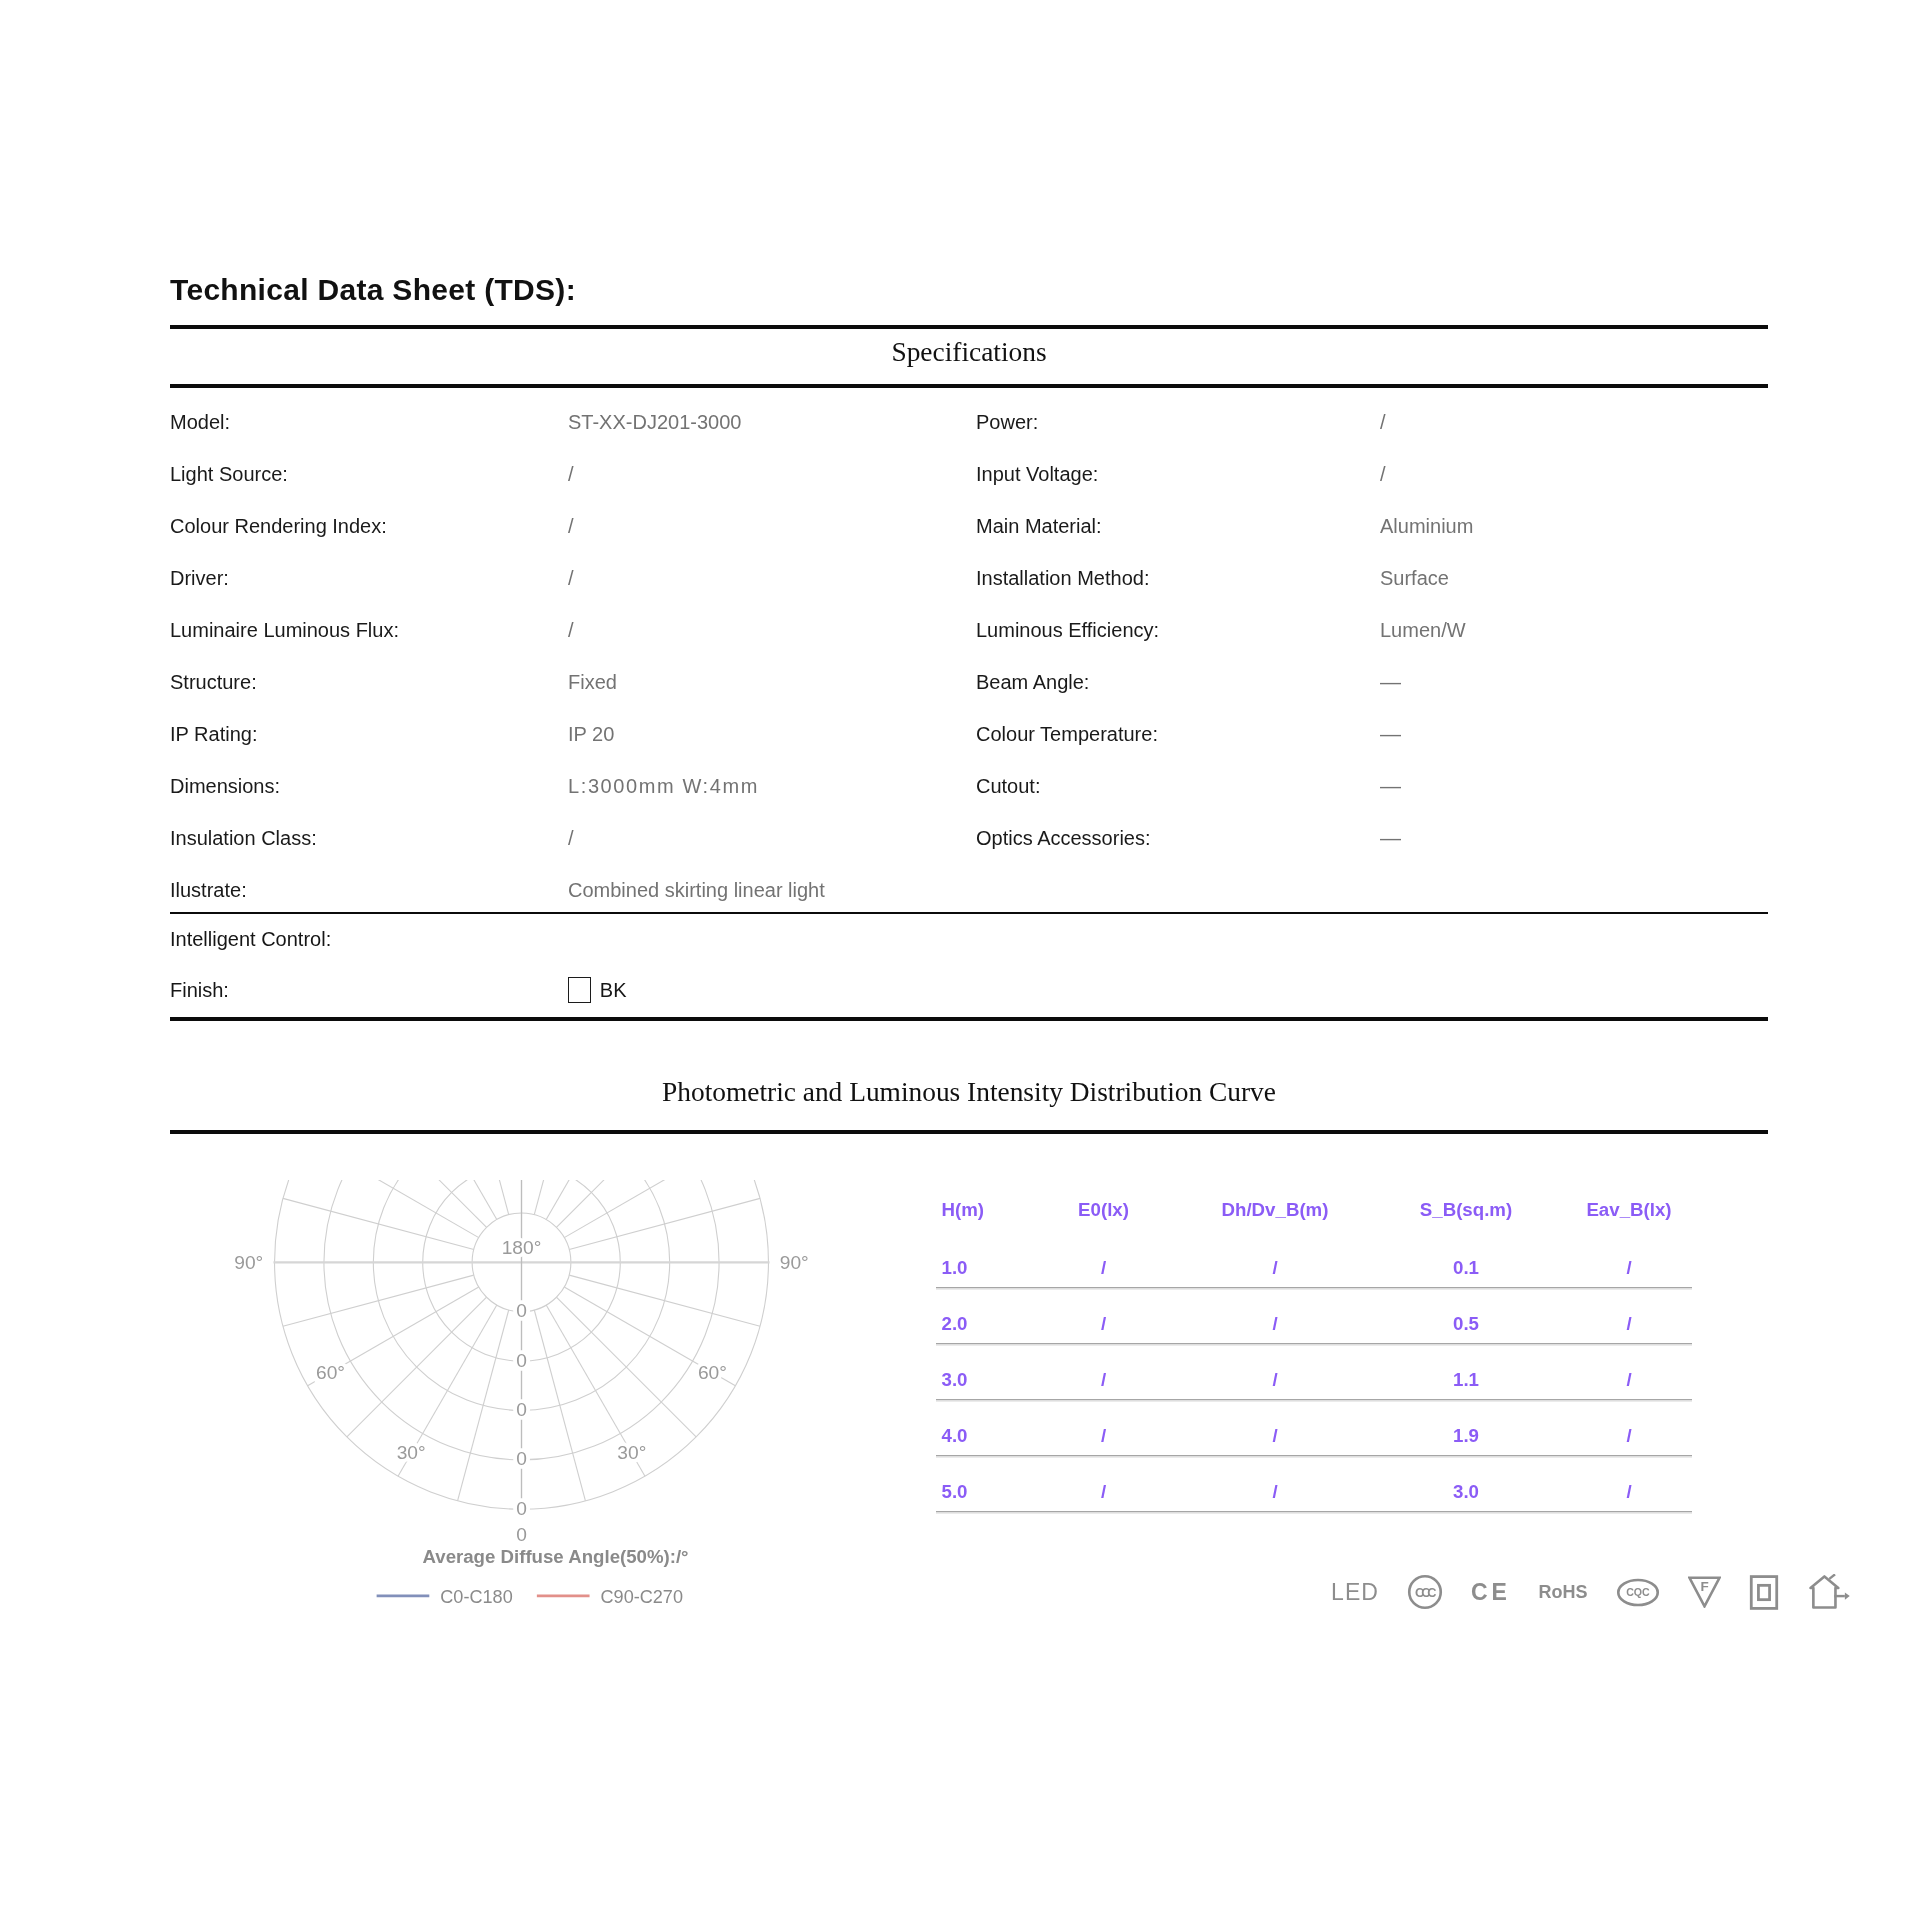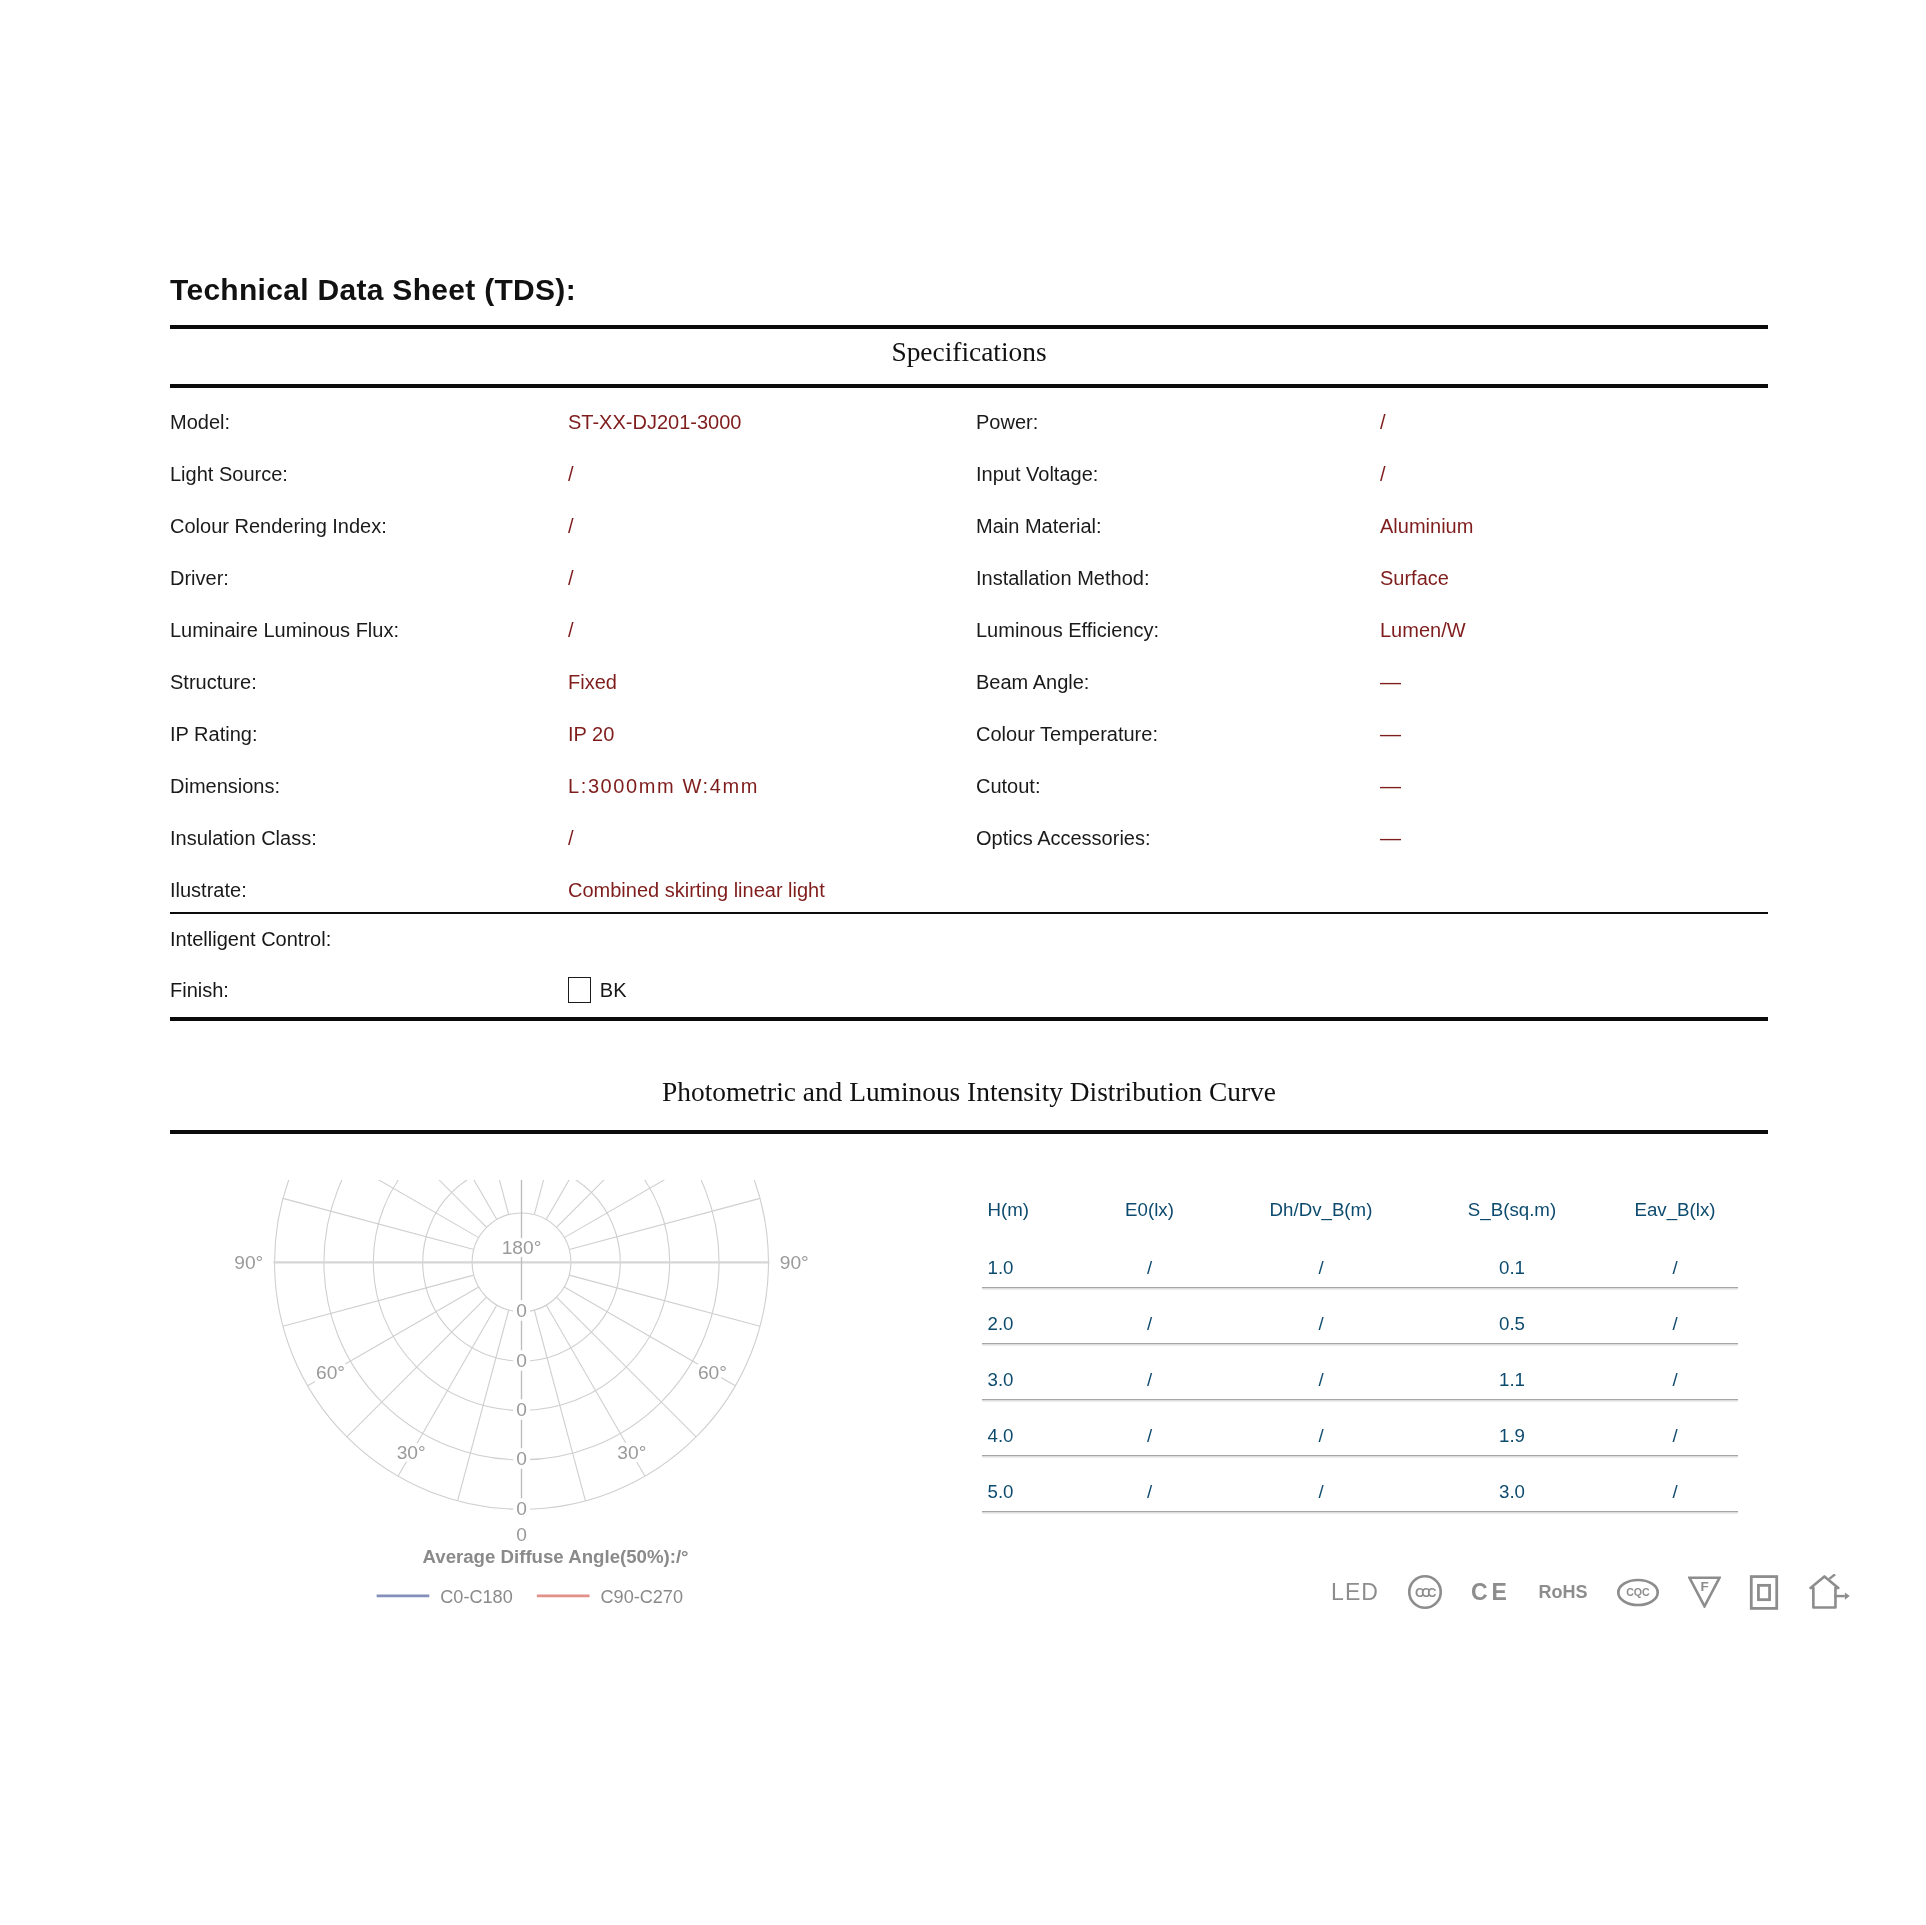--- a/index.html
+++ b/index.html
@@ -8,32 +8,32 @@
   .abs{position:absolute;}
   .rule{position:absolute;background:#0b0b0b;}
   .page-title{position:absolute;left:170px;top:273px;font-size:30px;font-weight:600;
               letter-spacing:0.3px;color:#111;}
   .section-title{position:absolute;left:170px;width:1598px;text-align:center;
                  font-size:27.4px;font-weight:500;color:#111;font-family:Liberation Serif, serif;}
   .spec-grid{position:absolute;left:170px;top:396px;width:1598px;display:grid;
              grid-template-columns:398px 408px 404px 388px;grid-auto-rows:52px;
              align-items:center;font-size:20px;}
   .spec-grid .lbl{color:#1a1a1a;}
-  .spec-grid .val{color:#7f1d1d;}
+  .spec-grid .val{color:#737373;}
   .dim-value{letter-spacing:1.6px;}
   .dash{font-size:21px;color:#222;}
   .ic-row{position:absolute;left:170px;top:914px;width:1598px;height:50px;
           display:flex;align-items:center;font-size:20px;}
   .finish-row{position:absolute;left:170px;top:965px;width:1598px;height:50px;
               display:flex;align-items:center;font-size:20px;}
   .finish-val{position:absolute;left:398px;display:flex;align-items:center;}
   .checkbox{width:21px;height:24px;border:1.9px solid #1c1c1c;background:#fff;margin-right:8.8px;}
   
-  .ph-table{position:absolute;left:982px;top:1199px;width:756px;
-            font-size:18.7px;font-weight:400;color:#0c4a6e;}
+  .ph-table{position:absolute;left:936px;top:1199px;width:756px;
+            font-size:18.7px;font-weight:700;color:#8b5cf6;}
   .ph-row{display:grid;grid-template-columns:88px 159px 184px 198px 128px;}
   .ph-head{height:33px;align-items:start;}
   .ph-data{height:55px;align-items:end;border-bottom:1.6px solid #a6a6a6;
            box-shadow:0 1.6px 0 #dedede;}
   .ph-row .c{text-align:center;padding-bottom:7.7px;}
   .ph-row .c1{text-align:left;padding-left:5.5px;}
   
   .certs{position:absolute;left:1331px;top:1569px;height:46px;display:flex;
          align-items:center;gap:28px;color:#8d8d8d;}
   .led-text{font-size:23px;letter-spacing:1.1px;font-weight:500;}

